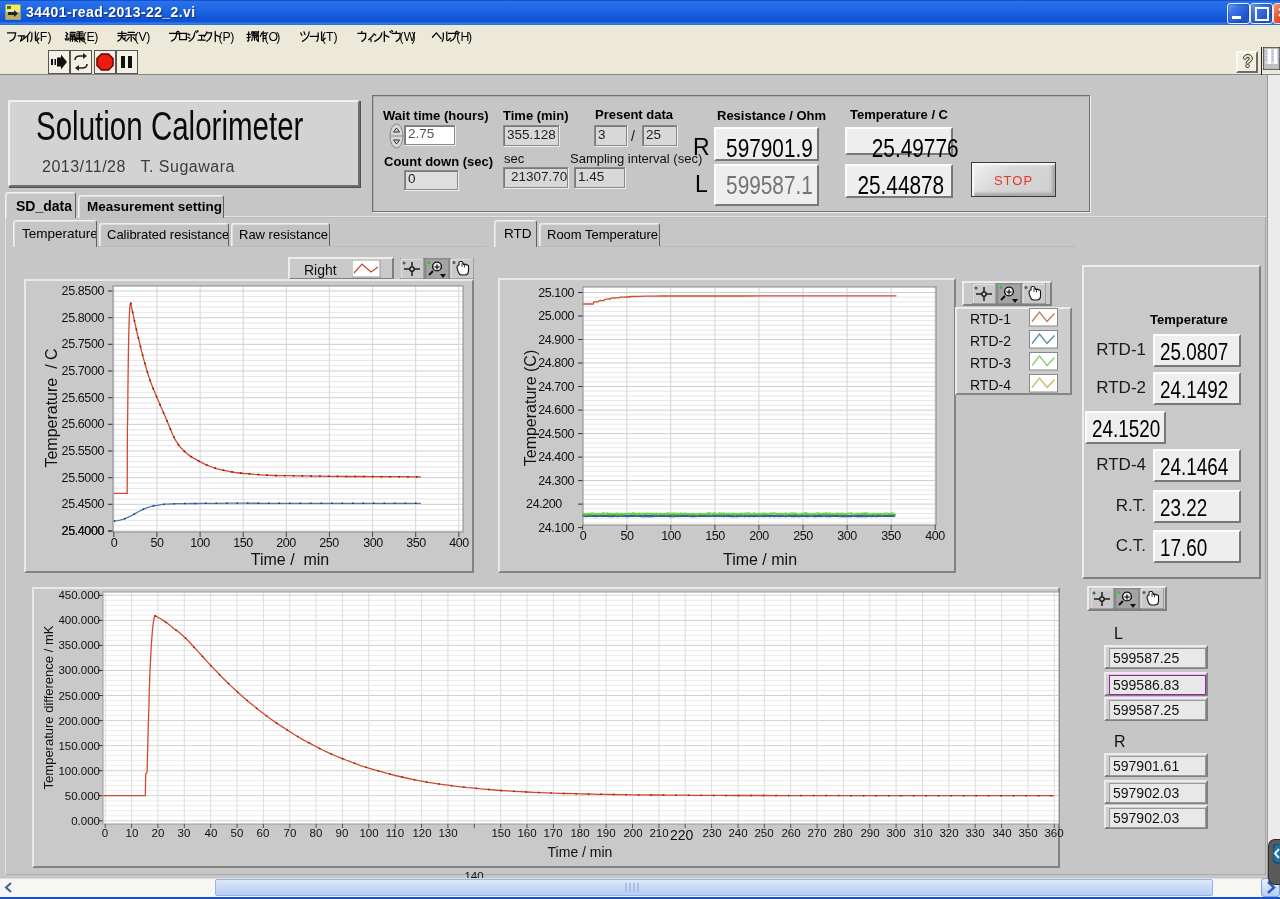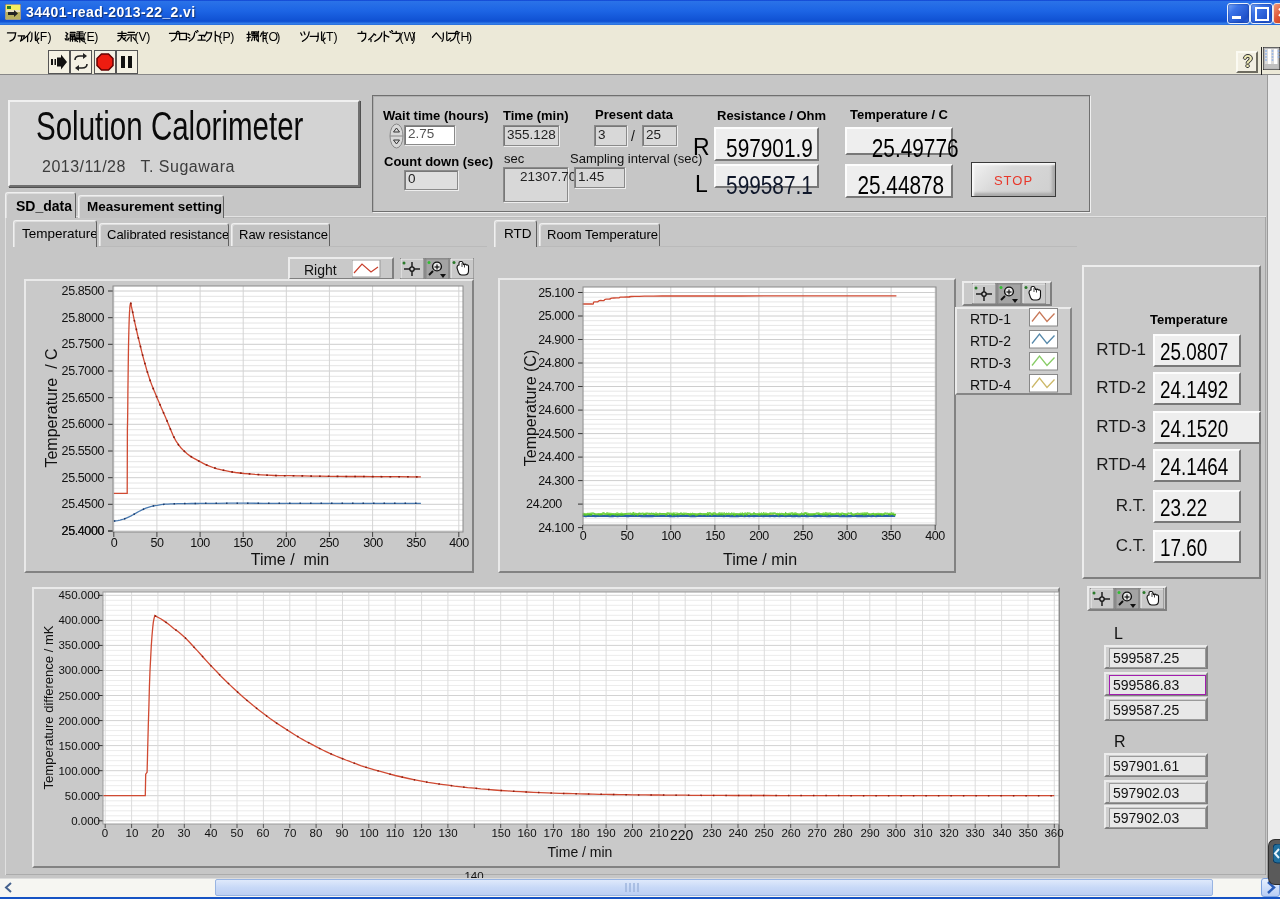--- a/index.html
+++ b/index.html
@@ -214,31 +214,31 @@
 <div class="ab lbl" style="left:850px;top:107px">Temperature / C</div>
 <svg class="ab" style="left:389px;top:123px" width="15" height="26">
     <ellipse cx="7.5" cy="13" rx="6.5" ry="12" fill="#d8d8d8" stroke="#888"></ellipse>
     <line x1="1" y1="13" x2="14" y2="13" stroke="#888"></line>
     <path d="M7.5 5 l3 4 h-6 z" fill="none" stroke="#333"></path>
     <path d="M7.5 21 l3 -4 h-6 z" fill="none" stroke="#333"></path>
   </svg>
 <div class="ab fld" style="left:404px;top:125px;width:51px;height:20px;background:#fff;box-sizing:border-box;font-size:13.5px;color:#555;padding:0px 0 0 3px;">2.75</div>
 <div class="ab fld" style="left:404px;top:170px;width:54px;height:20px;background:#dedede;box-sizing:border-box;font-size:13.5px;color:#222;padding:0px 0 0 3px;">0</div>
 <div class="ab fld" style="left:503px;top:125px;width:56px;height:21px;background:#d8d8d8;box-sizing:border-box;font-size:13.5px;color:#222;padding:1px 0 0 3px;">355.128</div>
-<div class="ab fld" style="left:503px;top:167px;width:65px;height:35px;background:#d8d8d8;box-sizing:border-box;font-size:13.5px;color:#222;padding:1px 0 0 16px;">21307.70</div>
+<div class="ab fld" style="left:503px;top:167px;width:65px;height:21px;background:#d8d8d8;box-sizing:border-box;font-size:13.5px;color:#222;padding:1px 0 0 7px;">21307.70</div>
 <div class="ab fld" style="left:594px;top:125px;width:33px;height:21px;background:#d8d8d8;box-sizing:border-box;font-size:13.5px;color:#222;padding:1px 0 0 3px;">3</div>
 <div class="ab plain" style="left:631px;top:128px;font-size:14px">/</div>
 <div class="ab fld" style="left:642px;top:125px;width:35px;height:21px;background:#d8d8d8;box-sizing:border-box;font-size:13.5px;color:#222;padding:1px 0 0 3px;">25</div>
 <div class="ab fld" style="left:574px;top:167px;width:51px;height:21px;background:#d8d8d8;box-sizing:border-box;font-size:13.5px;color:#222;padding:1px 0 0 3px;">1.45</div>
 <div class="ab" style="left:693px;top:134px;font-size:23px;color:#000;">R</div>
 <div class="ab" style="left:695px;top:171px;font-size:23px;color:#000;">L</div>
 <div class="ab disp" style="left:714px;top:127px;width:105px;height:34px;box-sizing:border-box;color:#000;">
     <div style="font-size:26px;transform:scaleX(0.8);transform-origin:50% 0;text-align:center;margin-top:4px;white-space:nowrap;">597901.9</div>
   </div>
-<div class="ab disp" style="left:714px;top:164px;width:105px;height:24px;box-sizing:border-box;color:#0f172a;">
+<div class="ab disp" style="left:714px;top:164px;width:105px;height:42px;box-sizing:border-box;color:#737373;">
     <div style="font-size:26px;transform:scaleX(0.8);transform-origin:50% 0;text-align:center;margin-top:4px;white-space:nowrap;">599587.1</div>
   </div>
 <div class="ab disp" style="left:845px;top:127px;width:108px;height:28px;box-sizing:border-box;color:#000;padding-left:16px;">
     <div style="font-size:26px;transform:scaleX(0.8);transform-origin:50% 0;text-align:center;margin-top:4px;white-space:nowrap;">25.49776</div>
   </div>
 <div class="ab disp" style="left:845px;top:164px;width:108px;height:34px;box-sizing:border-box;color:#000;">
     <div style="font-size:26px;transform:scaleX(0.8);transform-origin:50% 0;text-align:center;margin-top:4px;white-space:nowrap;">25.44878</div>
   </div>
 <div class="ab" style="left:971px;top:162px;width:85px;height:35px;box-sizing:border-box;border:1px solid #3a3a3a;background:linear-gradient(135deg,#f2f2f2,#d8d8d8 40%,#cfcfcf);box-shadow:inset 2px 2px 2px #fafafa,inset -3px -3px 3px #a8a8a8;text-align:center;font-size:13px;color:#e8372a;letter-spacing:1px;padding-top:10px;">STOP</div>
 <div class="ab" style="left:5px;top:216px;width:1261px;height:1px;background:#e2e2e2;"></div>
@@ -585,21 +585,21 @@
 <div class="ab" style="left:1150px;top:312px;font-size:13px;font-weight:bold;color:#000;">Temperature</div>
 <div class="ab" style="left:1086px;top:340px;width:60px;text-align:right;font-size:17px;color:#1a1a1a;">RTD-1</div>
 <div class="ab disp" style="left:1153px;top:334px;width:88px;height:33px;box-sizing:border-box;color:#000;">
     <div style="font-size:23px;transform:scaleX(0.82);transform-origin:0 0;margin:3px 0 0 5px;white-space:nowrap;">25.0807</div>
   </div>
 <div class="ab" style="left:1086px;top:378px;width:60px;text-align:right;font-size:17px;color:#1a1a1a;">RTD-2</div>
 <div class="ab disp" style="left:1153px;top:372px;width:88px;height:33px;box-sizing:border-box;color:#000;">
     <div style="font-size:23px;transform:scaleX(0.82);transform-origin:0 0;margin:3px 0 0 5px;white-space:nowrap;">24.1492</div>
   </div>
 <div class="ab" style="left:1086px;top:417px;width:60px;text-align:right;font-size:17px;color:#1a1a1a;">RTD-3</div>
-<div class="ab disp" style="left:1153px;top:411px;width:108px;height:33px;box-sizing:border-box;color:#000;">
+<div class="ab disp" style="left:1085px;top:411px;width:81px;height:33px;box-sizing:border-box;color:#000;">
     <div style="font-size:23px;transform:scaleX(0.82);transform-origin:0 0;margin:3px 0 0 5px;white-space:nowrap;">24.1520</div>
   </div>
 <div class="ab" style="left:1086px;top:455px;width:60px;text-align:right;font-size:17px;color:#1a1a1a;">RTD-4</div>
 <div class="ab disp" style="left:1153px;top:449px;width:88px;height:33px;box-sizing:border-box;color:#000;">
     <div style="font-size:23px;transform:scaleX(0.82);transform-origin:0 0;margin:3px 0 0 5px;white-space:nowrap;">24.1464</div>
   </div>
 <div class="ab" style="left:1086px;top:496px;width:60px;text-align:right;font-size:17px;color:#1a1a1a;">R.T.</div>
 <div class="ab disp" style="left:1153px;top:490px;width:88px;height:33px;box-sizing:border-box;color:#000;">
     <div style="font-size:23px;transform:scaleX(0.82);transform-origin:0 0;margin:3px 0 0 5px;white-space:nowrap;">23.22</div>
   </div>

